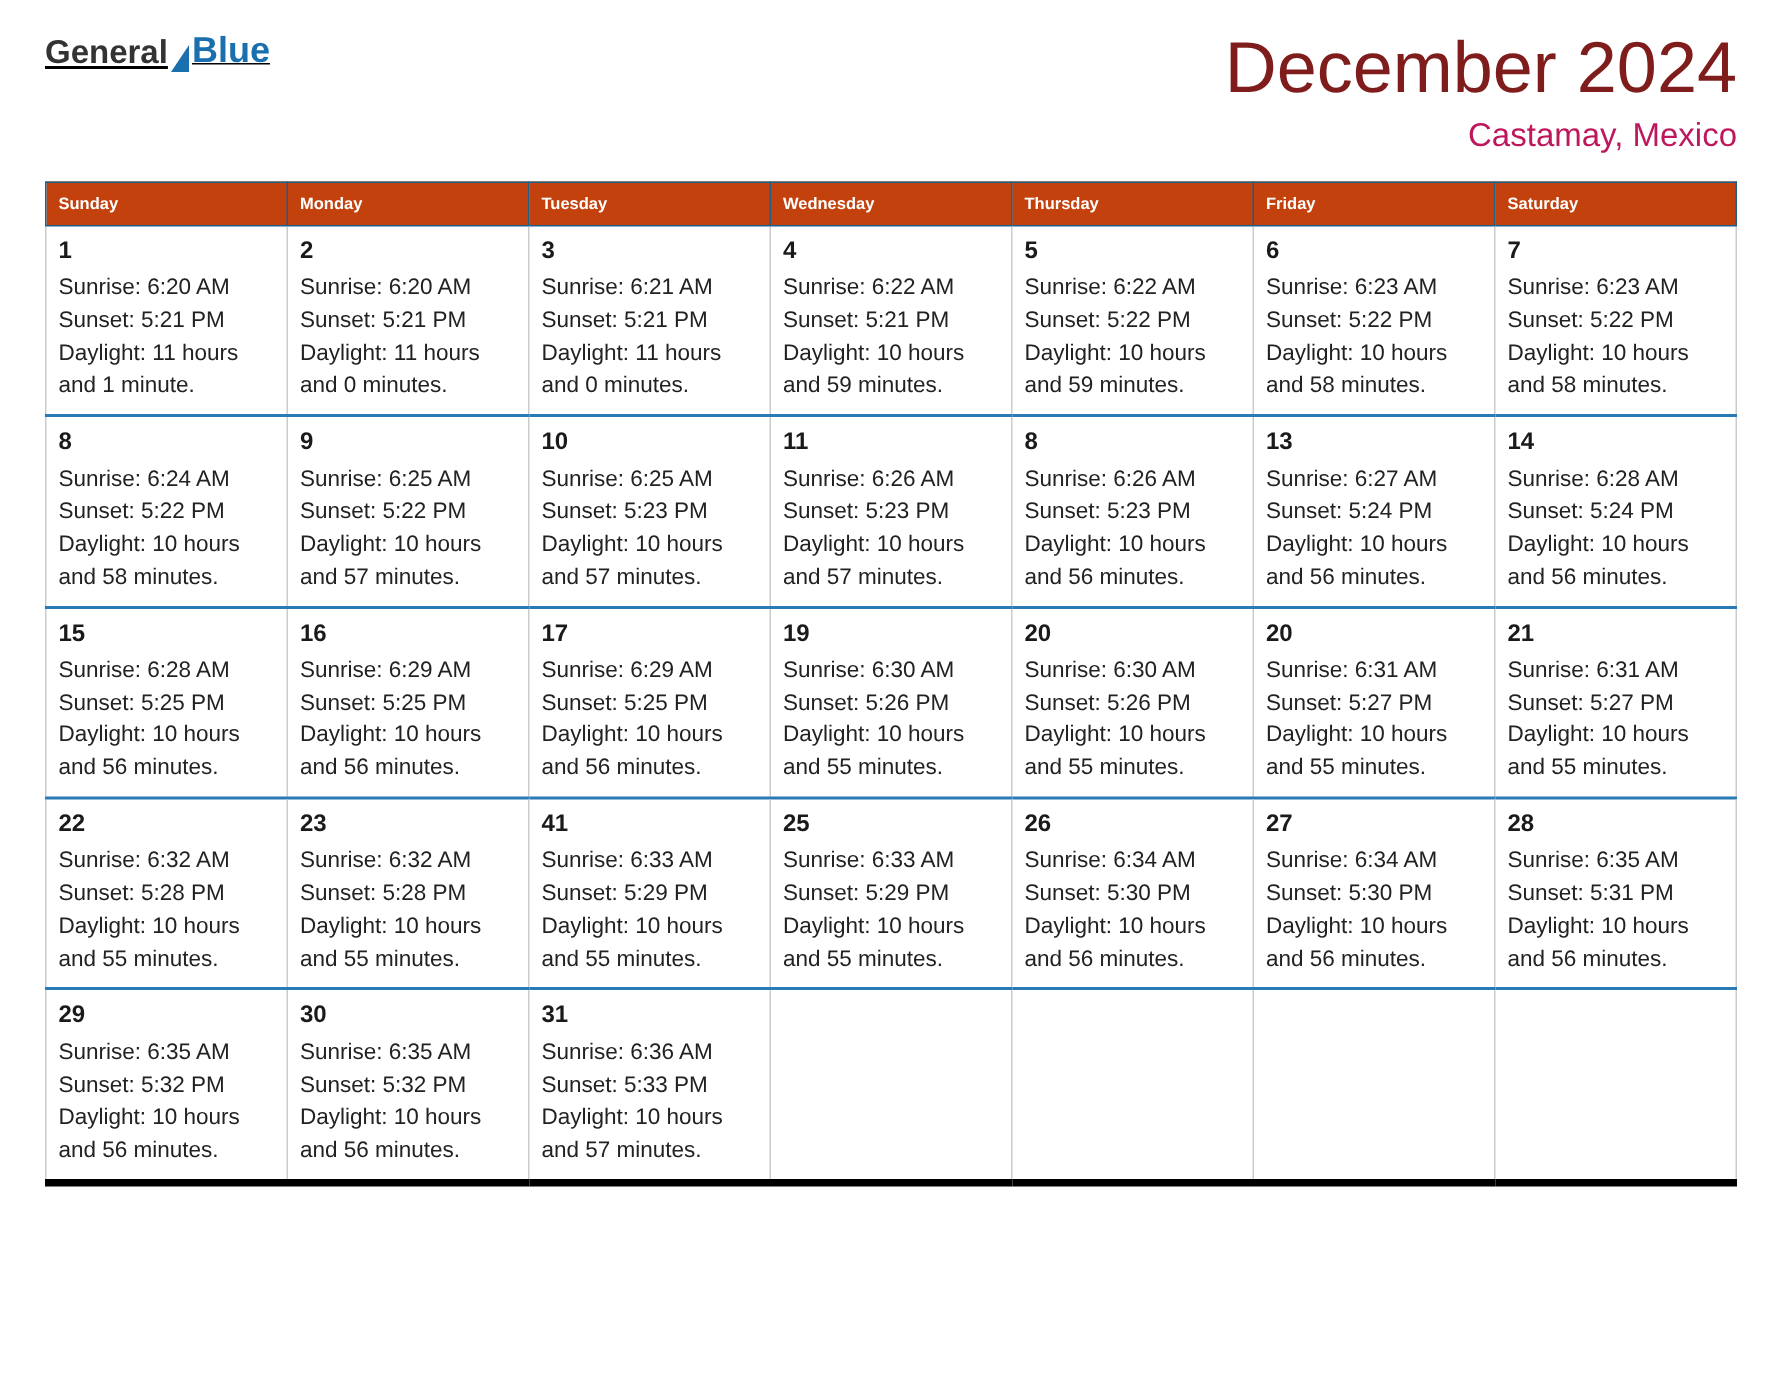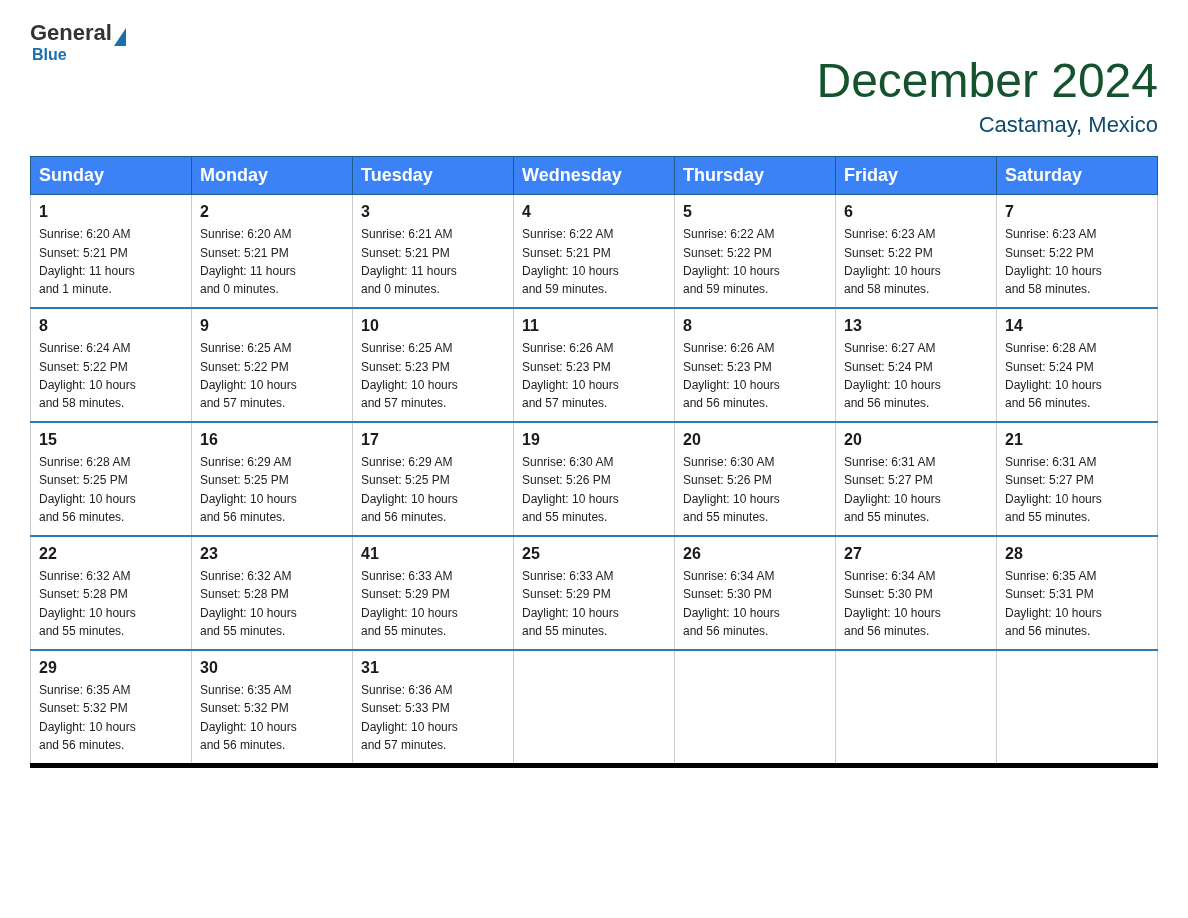--- a/index.html
+++ b/index.html
@@ -15,56 +15,56 @@
       justify-content: space-between;
       align-items: flex-start;
       margin-bottom: 18px;
     }
     .logo-text-general {
       font-size: 22px;
       font-weight: bold;
       color: #333333;
     }
     .logo-text-blue {
-      font-size: 16px;
+      font-size: 24px;
       font-weight: bold;
       color: #1a6faf;
     }
     .logo-wrapper {
       display: flex;
-      flex-direction: column;
+      flex-direction: row;
+      text-decoration: underline;
     }
     .logo-line1 {
       display: flex;
       align-items: flex-end;
     }
     .title-block {
       text-align: right;
     }
     .calendar-title {
       font-size: 48px;
       font-weight: normal;
-      color: #14532d;
+      color: #7f1d1d;
       line-height: 1.1;
-      margin-top: 35px;
     }
     .calendar-subtitle {
       font-size: 22px;
-      color: #0c4a6e;
+      color: #be185d;
       margin-top: 4px;
     }
     table {
       width: 100%;
       border-collapse: collapse;
       table-layout: fixed;
     }
     thead th {
-      background-color: #3b82f6;
+      background-color: #c2410c;
       color: #ffffff;
-      font-size: 18px;
+      font-size: 11px;
       font-weight: bold;
       padding: 8px 8px;
       text-align: left;
       border: 1px solid #1e5f8a;
     }
     td {
       vertical-align: top;
       padding: 6px 8px 8px 8px;
       border: 1px solid #cccccc;
       font-size: 13px;
@@ -73,21 +73,21 @@
       height: 100px;
     }
     .day-number {
       font-size: 16px;
       font-weight: bold;
       color: #1a1a1a;
       display: block;
       margin-bottom: 2px;
     }
     .day-info {
-      font-size: 12px;
+      font-size: 15px;
       color: #222222;
       line-height: 1.45;
     }
     td.empty {
       background: #ffffff;
     }
     tr td {
       border-bottom: 2px solid #2a7ab5;
     }
     tr:last-child td {

